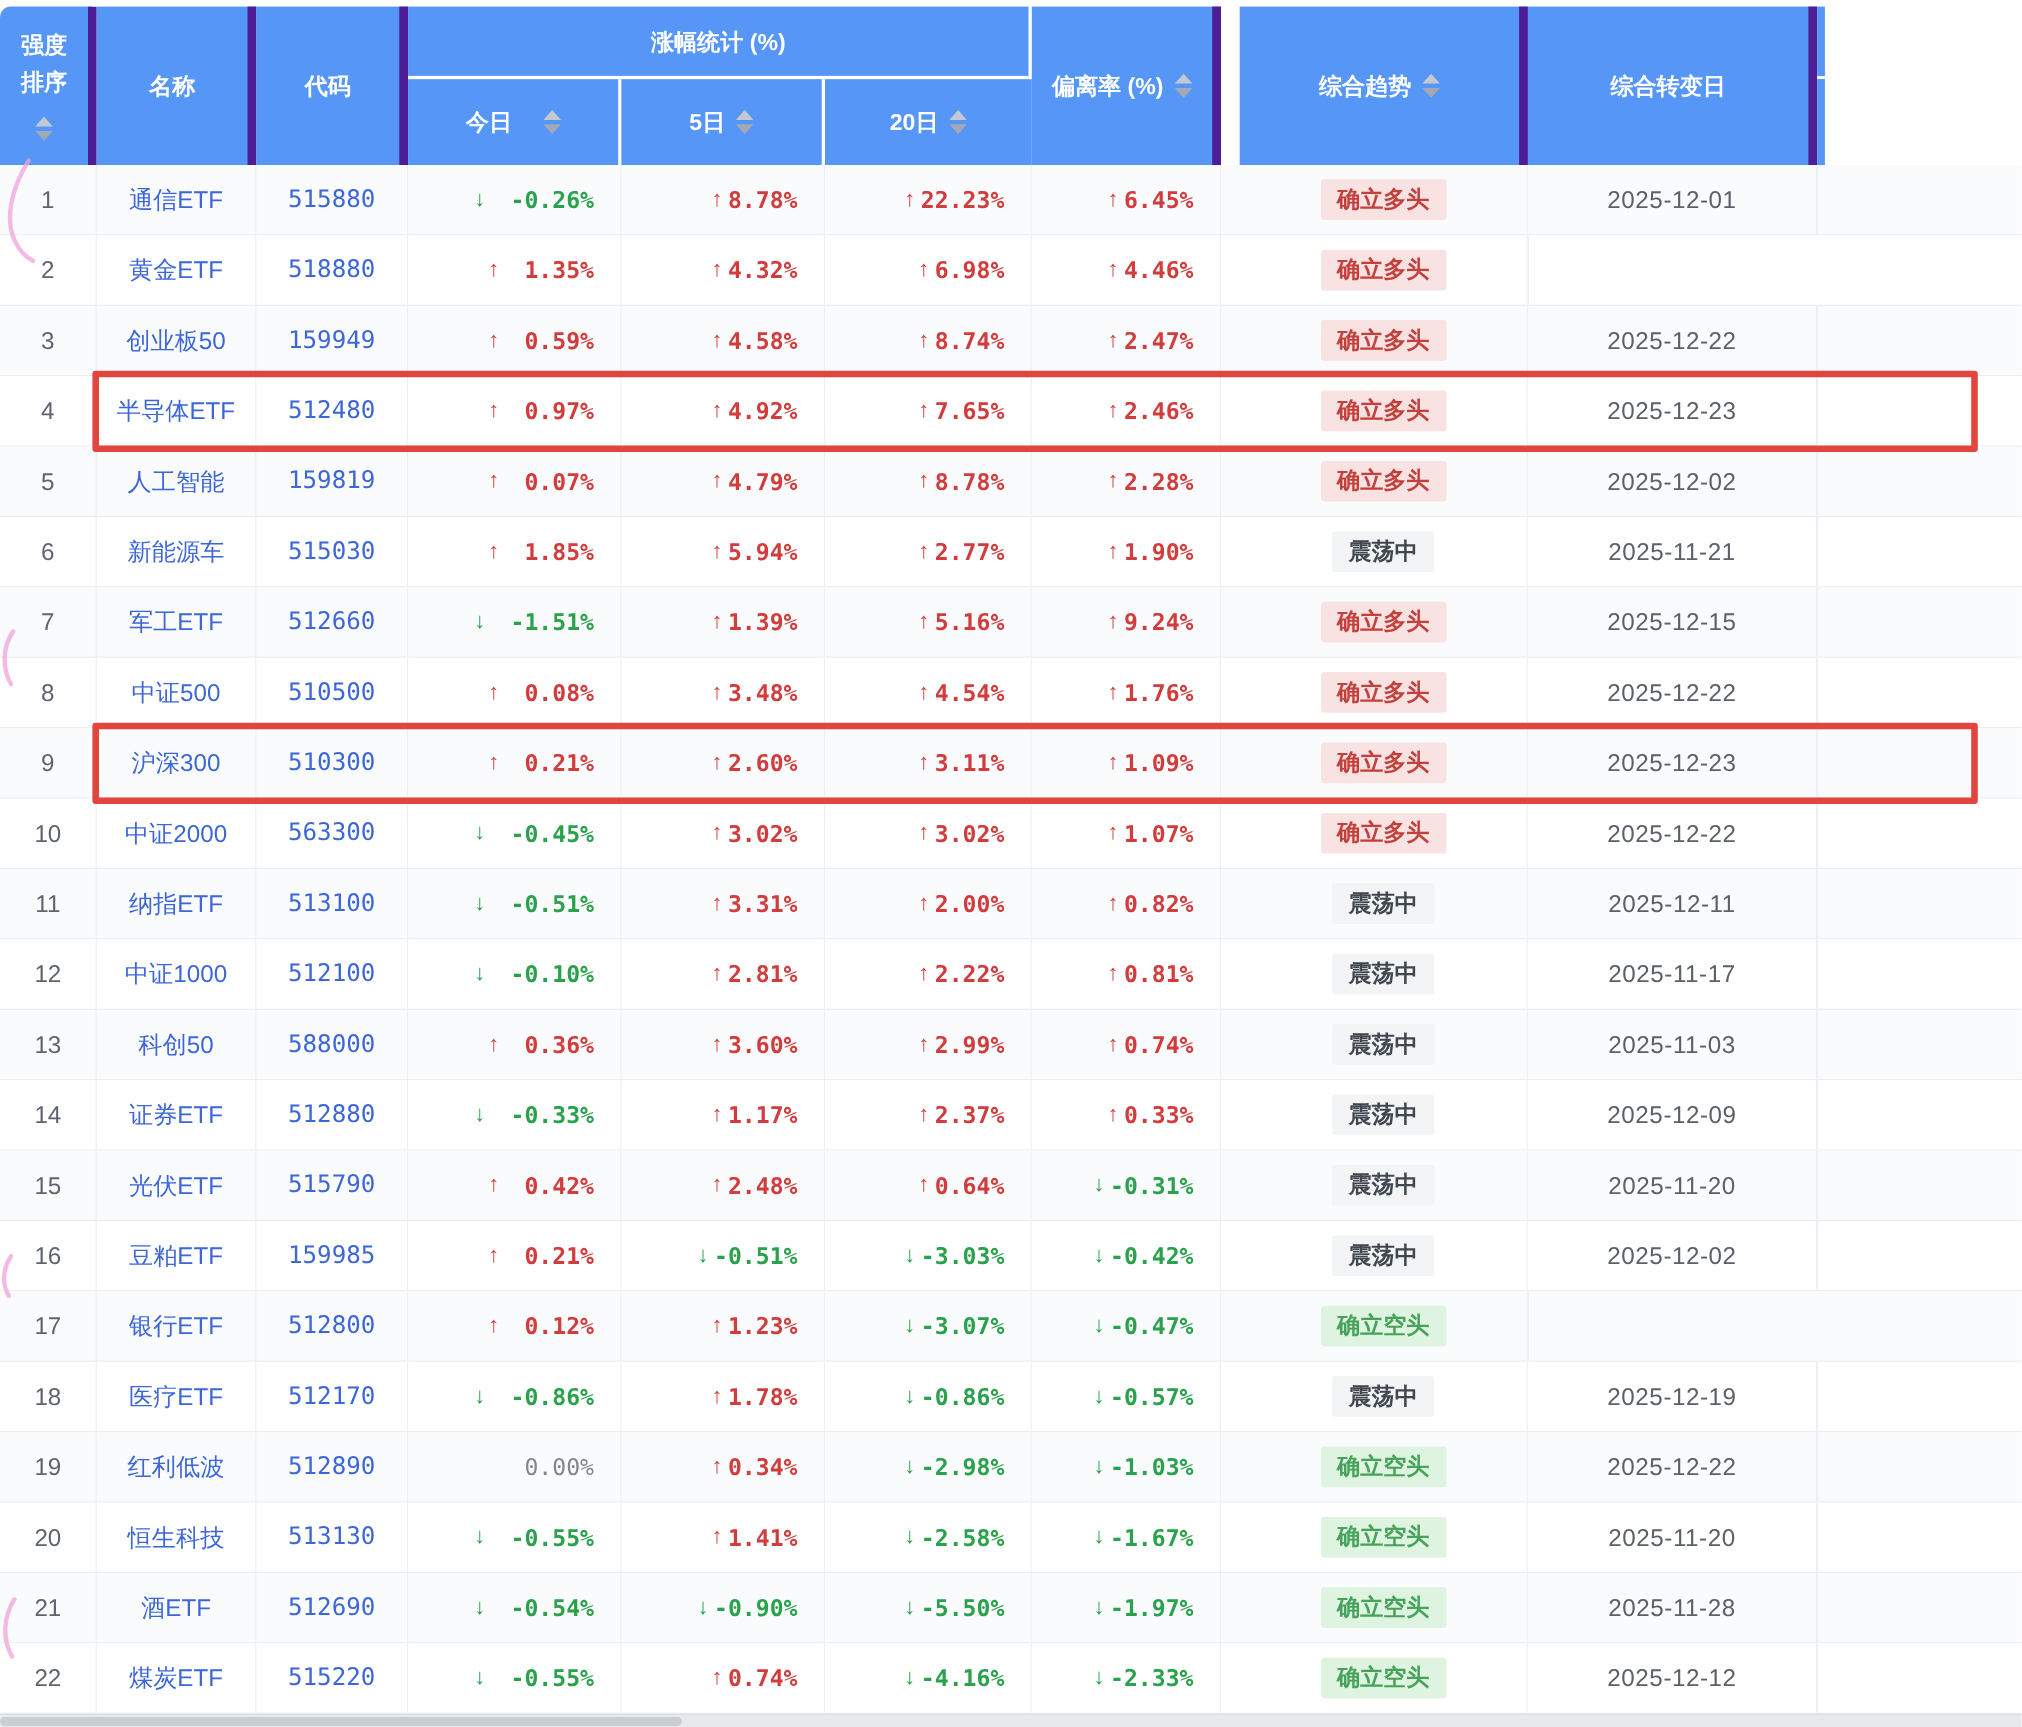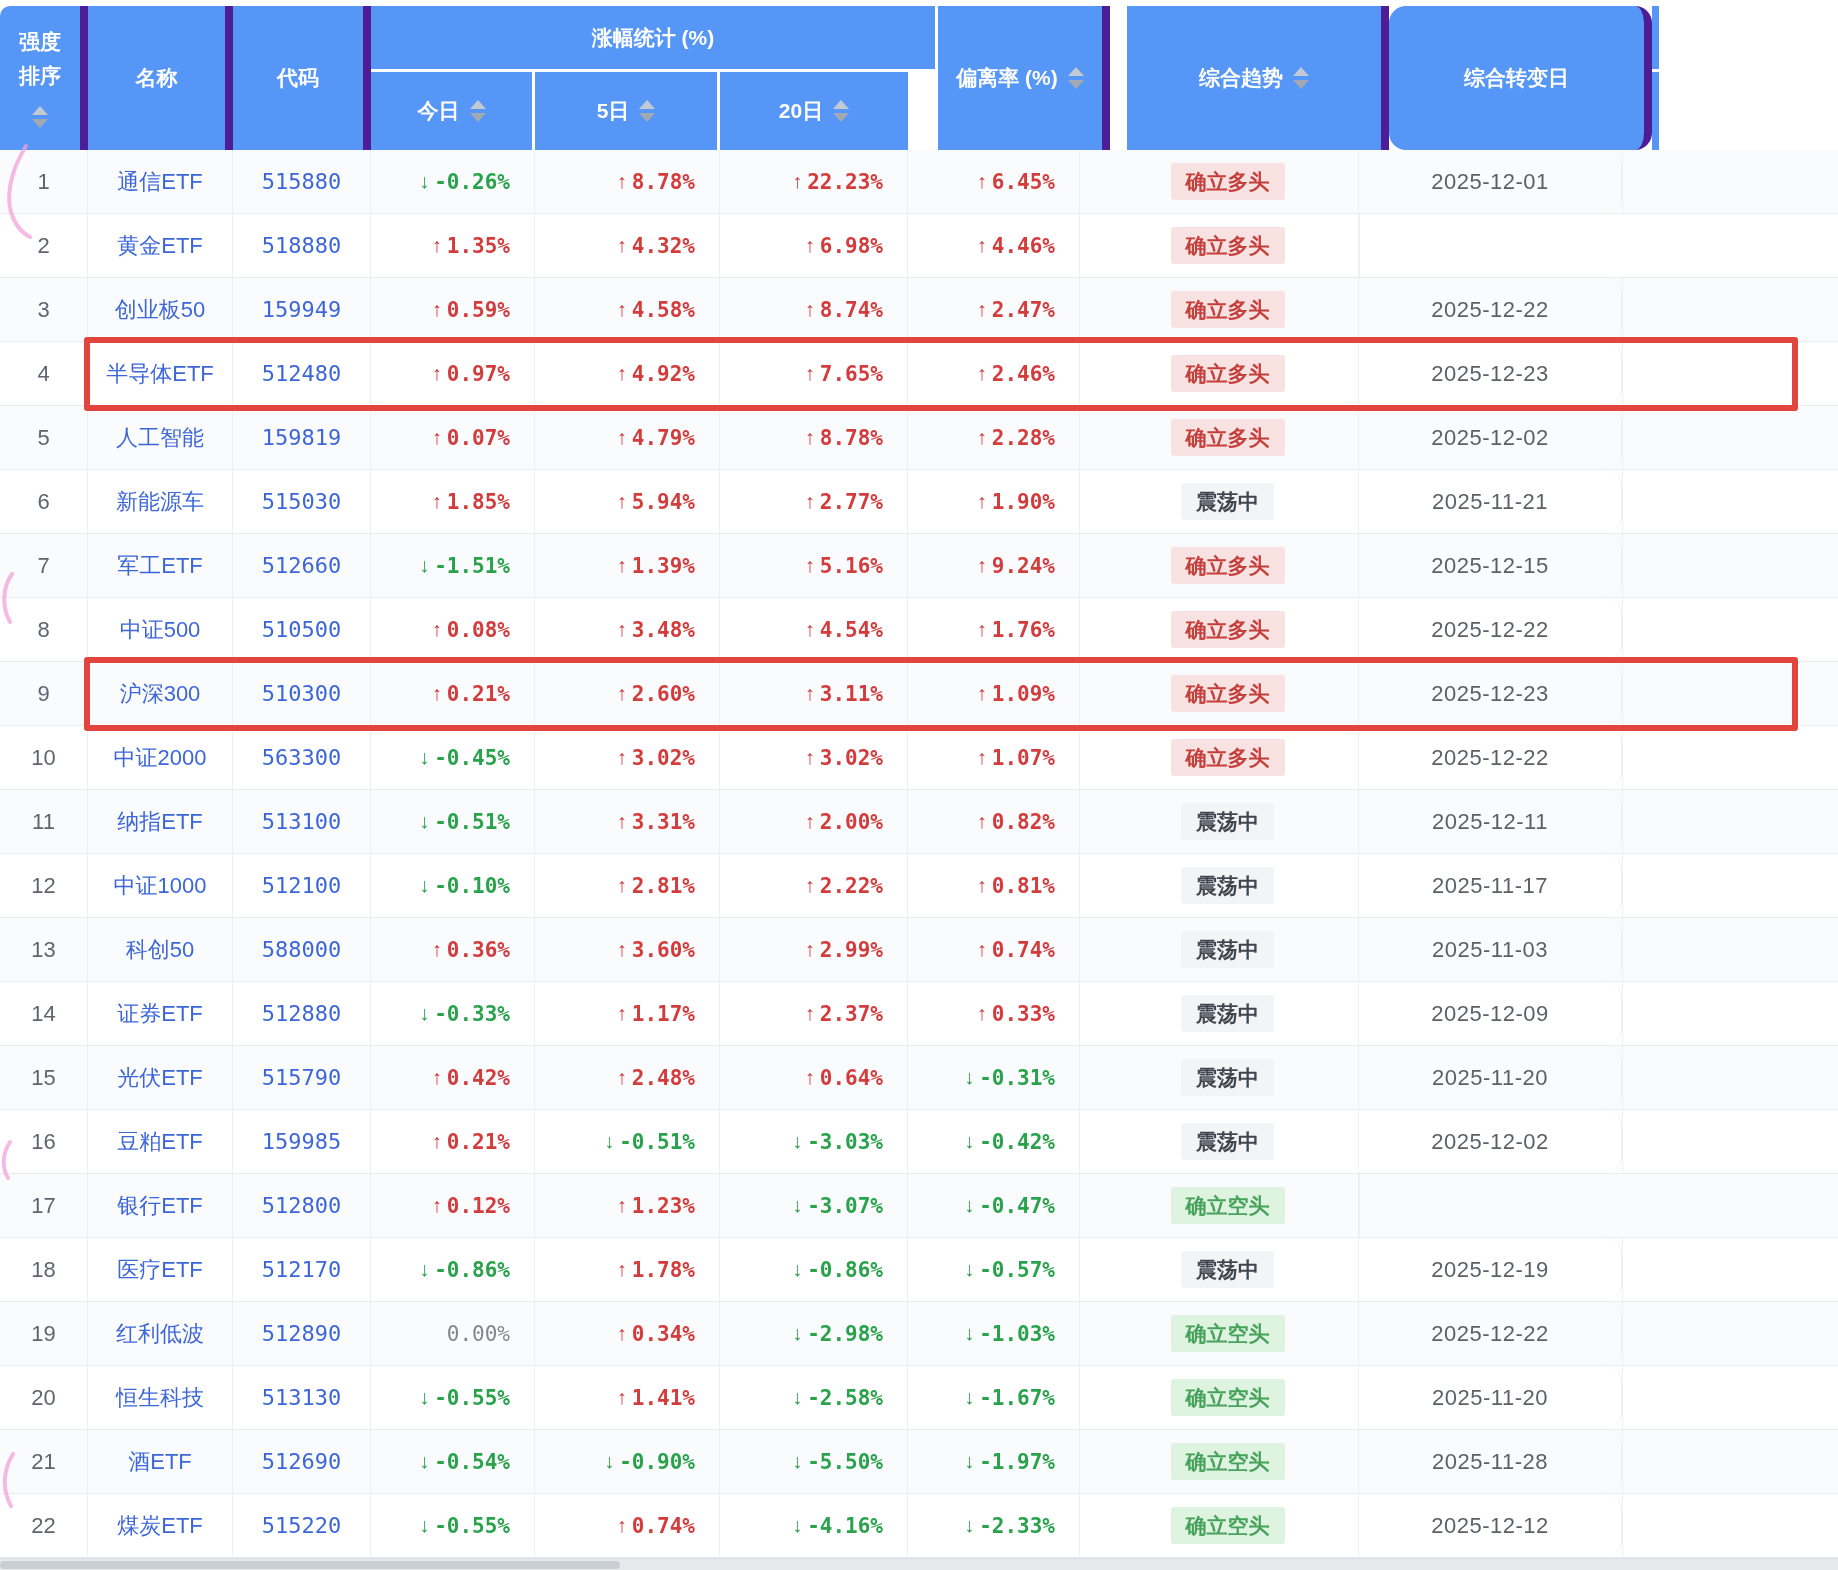--- a/index.html
+++ b/index.html
@@ -5,22 +5,22 @@
   html,body{margin:0;padding:0;}
   body{
     width:1838px;height:1570px;overflow:hidden;position:relative;
     background:#fff;
     font-family:"Liberation Sans","DejaVu Sans",sans-serif;
     -webkit-font-smoothing:antialiased;
   }
   .table{position:absolute;left:0;top:6px;width:1838px;}
   
   .cw-rank{width:88px;}  .cw-name{width:145px;} .cw-code{width:138px;}
-  .cw-today{width:164px;}.cw-d5{width:185px;}   .cw-d20{width:188px;}
-  .cw-dev{width:172px;}  .cw-trend{width:262px;margin-left:17px;}.cw-date{width:263px;border-radius:17px;}
+  .cw-today{width:194px;gap:18px;}.cw-d5{width:185px;}   .cw-d20{width:188px;}
+  .cw-dev{width:172px;}  .cw-trend{width:262px;margin-left:17px;}.cw-date{width:263px;}
   .cw-sliver{width:7px;flex:0 0 7px;}
   [class*="cw-"]{flex-shrink:0;box-sizing:border-box;}
 
   
   .thead{display:flex;height:144px;color:#fff;font-size:21px;font-weight:600;}
   .th{
     background:var(--header-blue);display:flex;align-items:center;justify-content:center;
     border-right:8px solid #4c1d95;box-sizing:border-box;
   }
   .th:first-child{border-top-left-radius:10px;}

